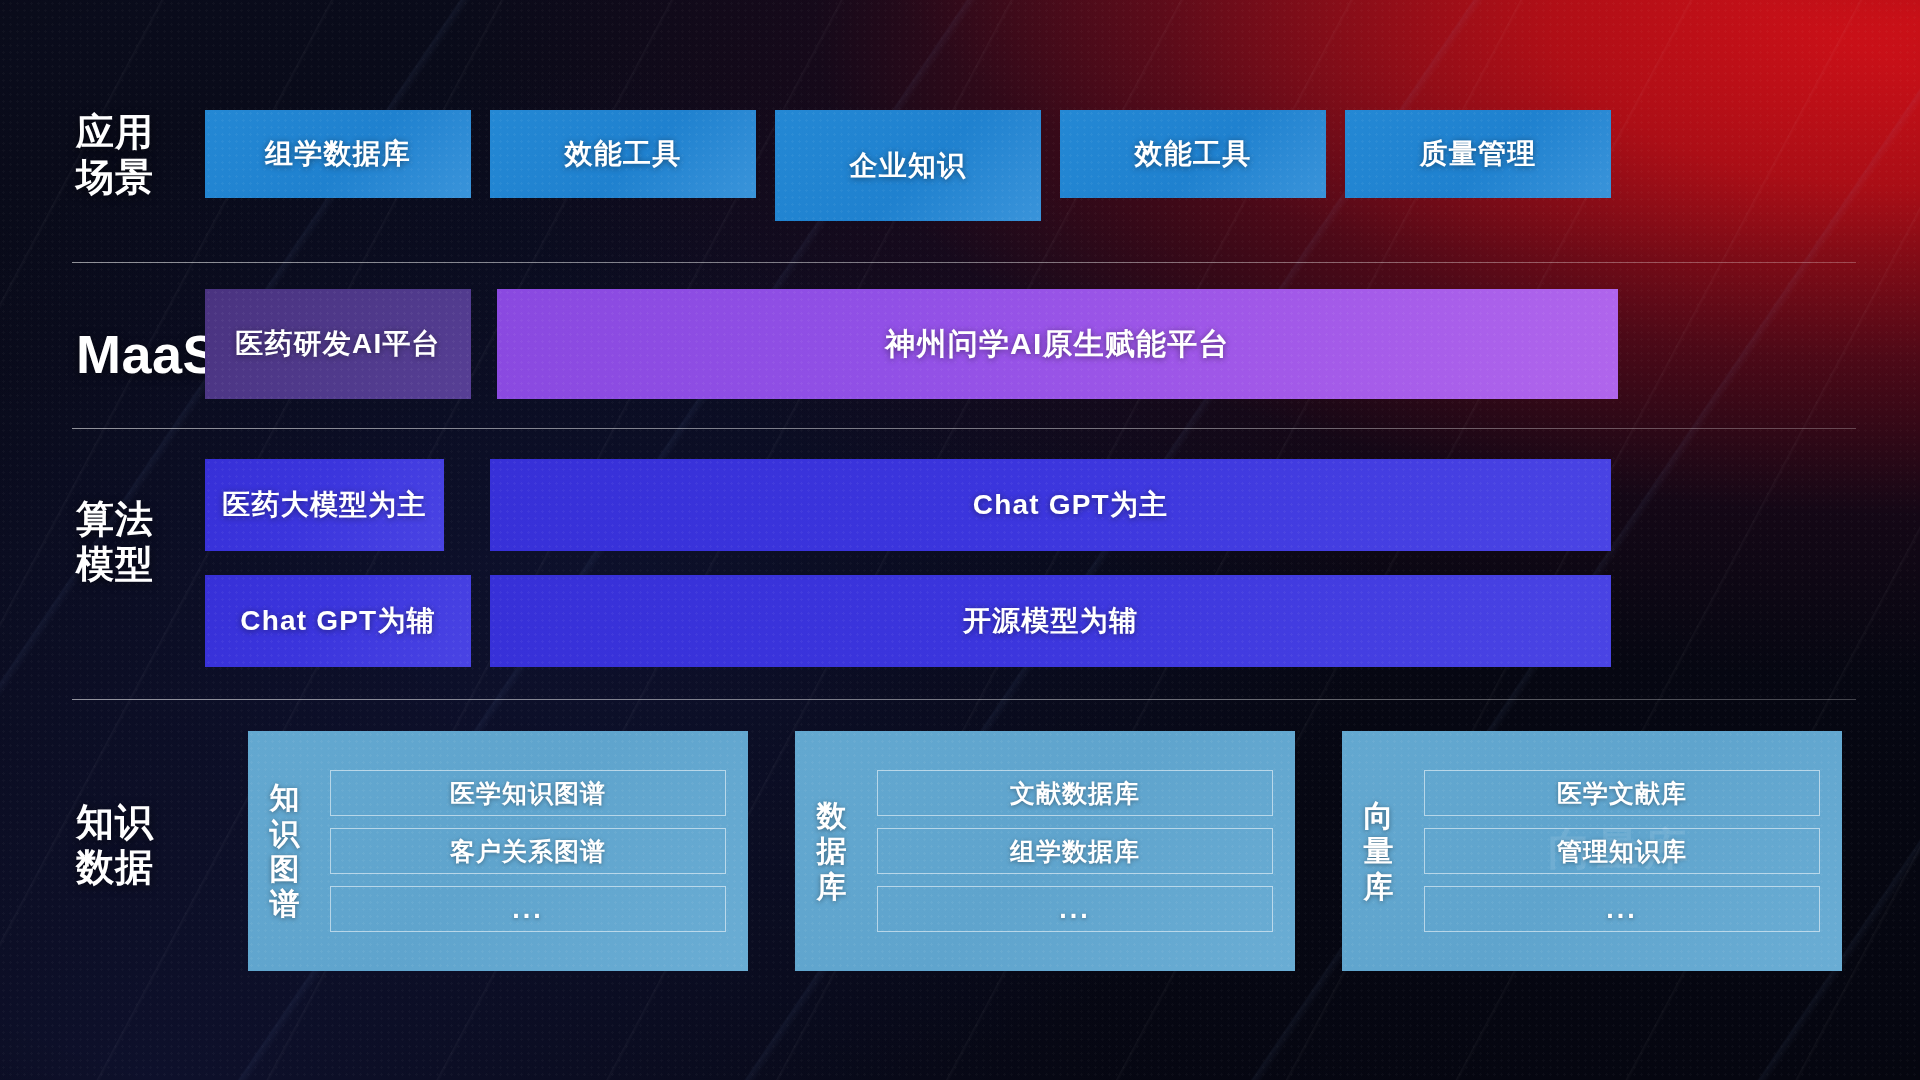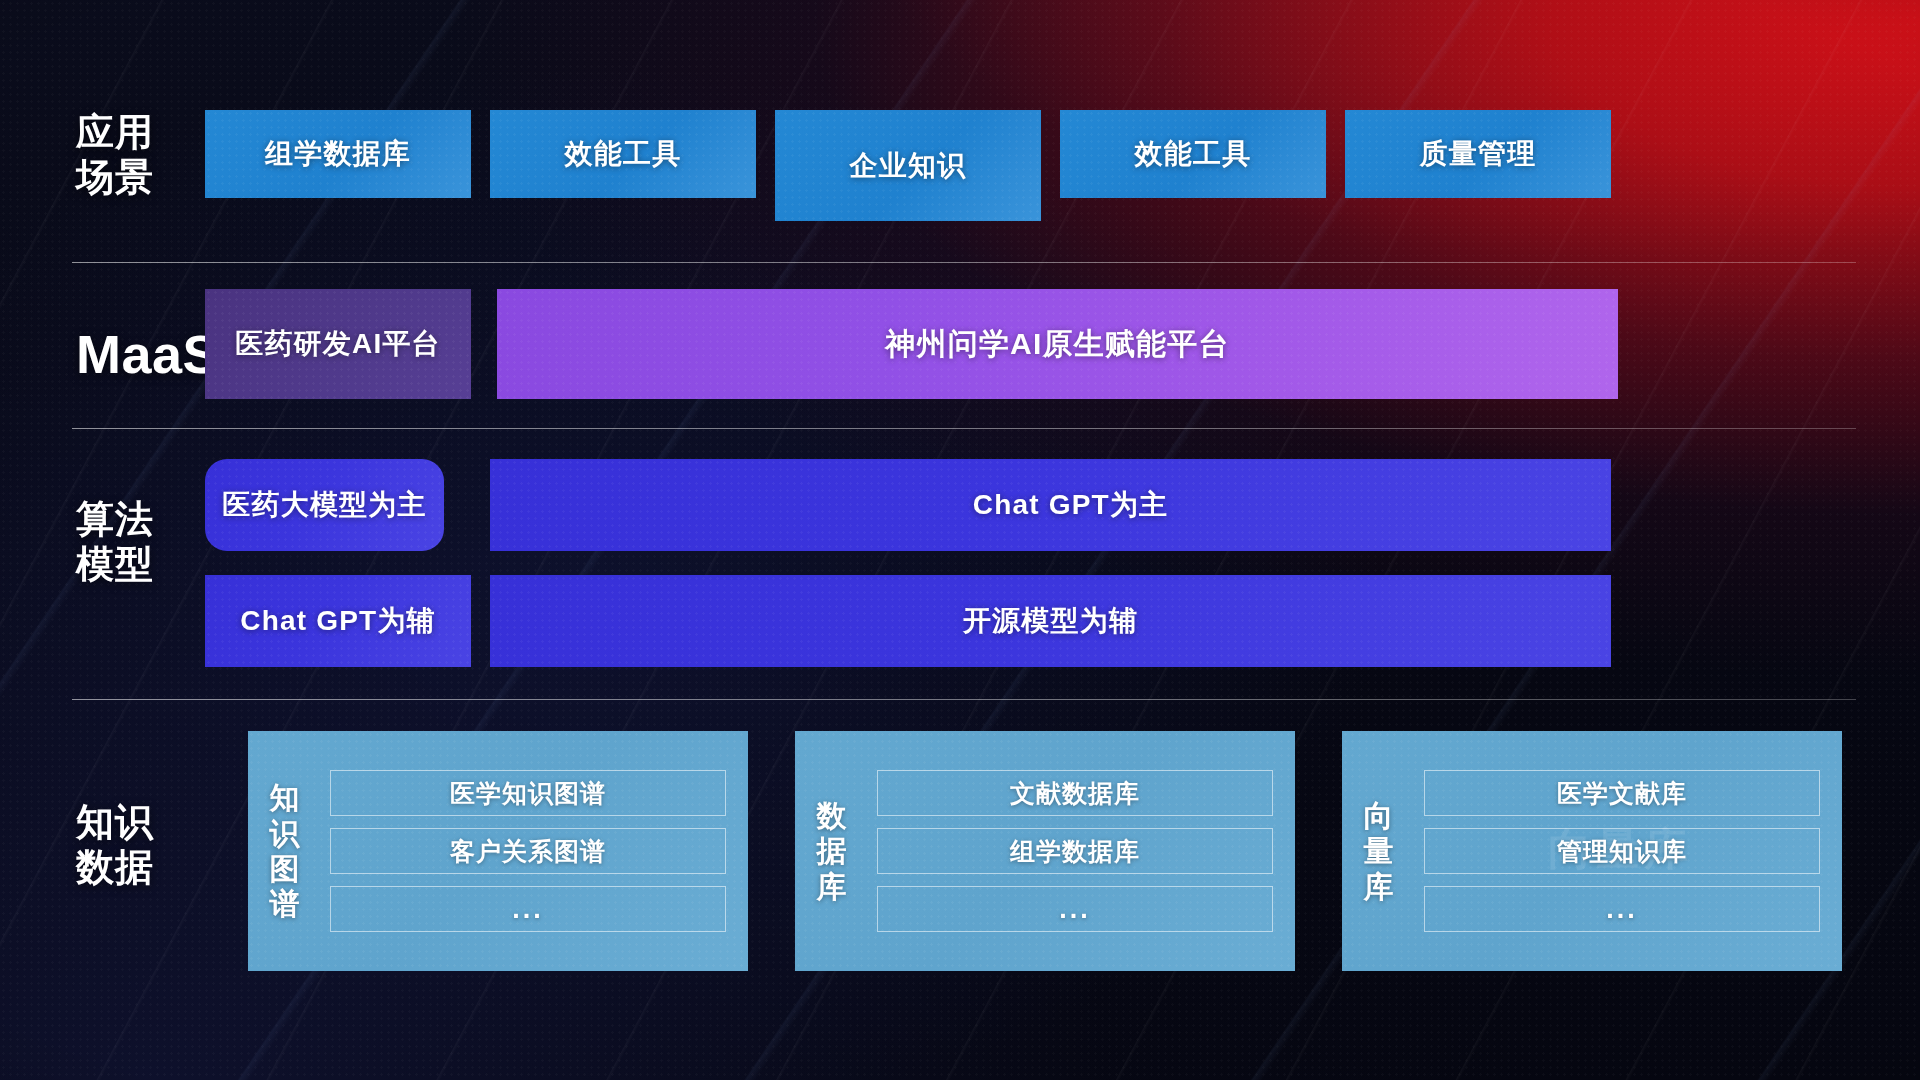--- a/index.html
+++ b/index.html
@@ -213,21 +213,21 @@
     <div class="row-label latin" style="top:323px;">MaaS</div>
 
     <div class="box maas-left" style="left:205px; top:289px; width:266px; height:110px;">医药研发AI平台</div>
     <div class="box maas-right" style="left:490px; top:289px; width:1121px; height:110px; font-size:30px;">神州问学AI原生赋能平台</div>
 
     <div class="divider" style="top:428px;"></div>
 
     <div class="row-label" style="top:497px;">算法
 模型</div>
 
-    <div class="box algo-box" style="left:205px; top:459px; width:239px; height:92px;border-radius:22px;">医药大模型为主</div>
+    <div class="box algo-box" style="left:205px; top:459px; width:239px; height:92px;">医药大模型为主</div>
     <div class="box algo-box" style="left:490px; top:459px; width:1121px; height:92px;padding-left:40px;">Chat GPT为主</div>
 
     <div class="box algo-box" style="left:205px; top:575px; width:266px; height:92px;">Chat GPT为辅</div>
     <div class="box algo-box" style="left:490px; top:575px; width:1121px; height:92px;">开源模型为辅</div>
 
     <div class="divider" style="top:699px;"></div>
 
     <div class="row-label" style="top:800px;">知识
 数据</div>
 

